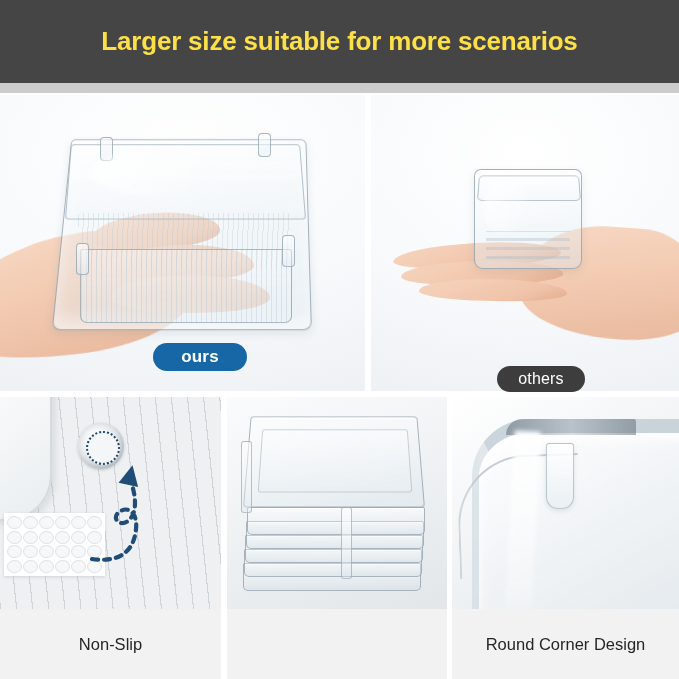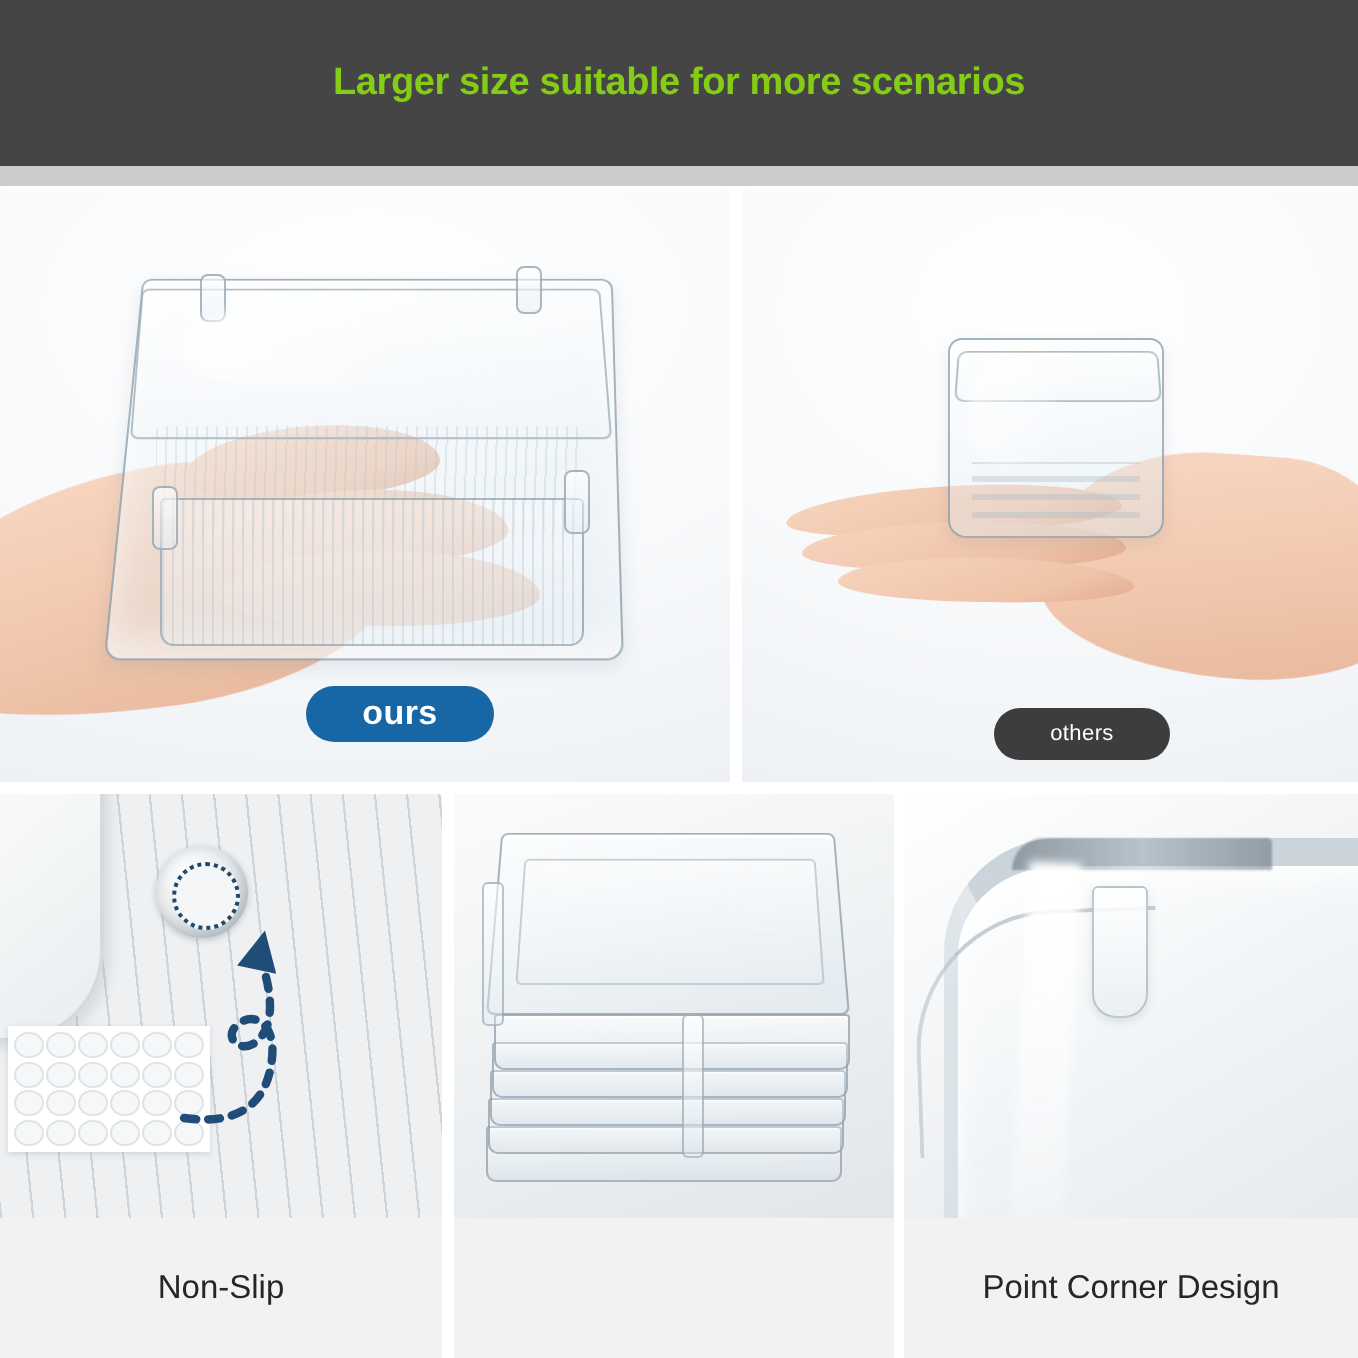--- a/index.html
+++ b/index.html
@@ -25,22 +25,22 @@
     position: absolute;
     left: 0; top: 0;
     width: 679px;
     height: 83px;
     background: #454545;
     display: flex;
     align-items: center;
     justify-content: center;
   }
   .header-title {
-    color: #84cc16;
-    font-size: 19px;
+    color: #fde047;
+    font-size: 26px;
     font-weight: bold;
     letter-spacing: -0.2px;
     white-space: nowrap;
     text-align: center;
   }
   .header-strip {
     position: absolute;
     left: 0; top: 83px;
     width: 679px;
     height: 10px;
@@ -221,24 +221,24 @@
     font-size: 17px;
     font-weight: bold;
     letter-spacing: 0.2px;
   }
   .badge-ours {
     left: 153px; top: 343px;
     width: 94px; height: 28px;
     background: #1766a5;
   }
   .badge-others {
-    left: 497px; top: 354px;
+    left: 497px; top: 366px;
     width: 88px; height: 26px;
     background: #3d3d3d;
-    font-size: 11px;
+    font-size: 16px;
     font-weight: normal;
   }
 
   
   .bottom-row {
     position: absolute;
     left: 0; top: 397px;
     width: 679px;
     height: 282px;
   }
@@ -565,18 +565,18 @@
     <div class="cell cell-c">
       <div class="cell-photo">
         <div class="corner-bg"></div>
         <div class="corner-wall"></div>
         <div class="dark-band"></div>
         <div class="corner-edge-line"></div>
         <div class="corner-highlight"></div>
         <div class="corner-tab"></div>
       </div>
       <div class="caption">
-        <span>Point Corner Design</span>
+        <span>Round Corner Design</span>
       </div>
     </div>
 
   </div>
 </div>
 
 </body></html>

